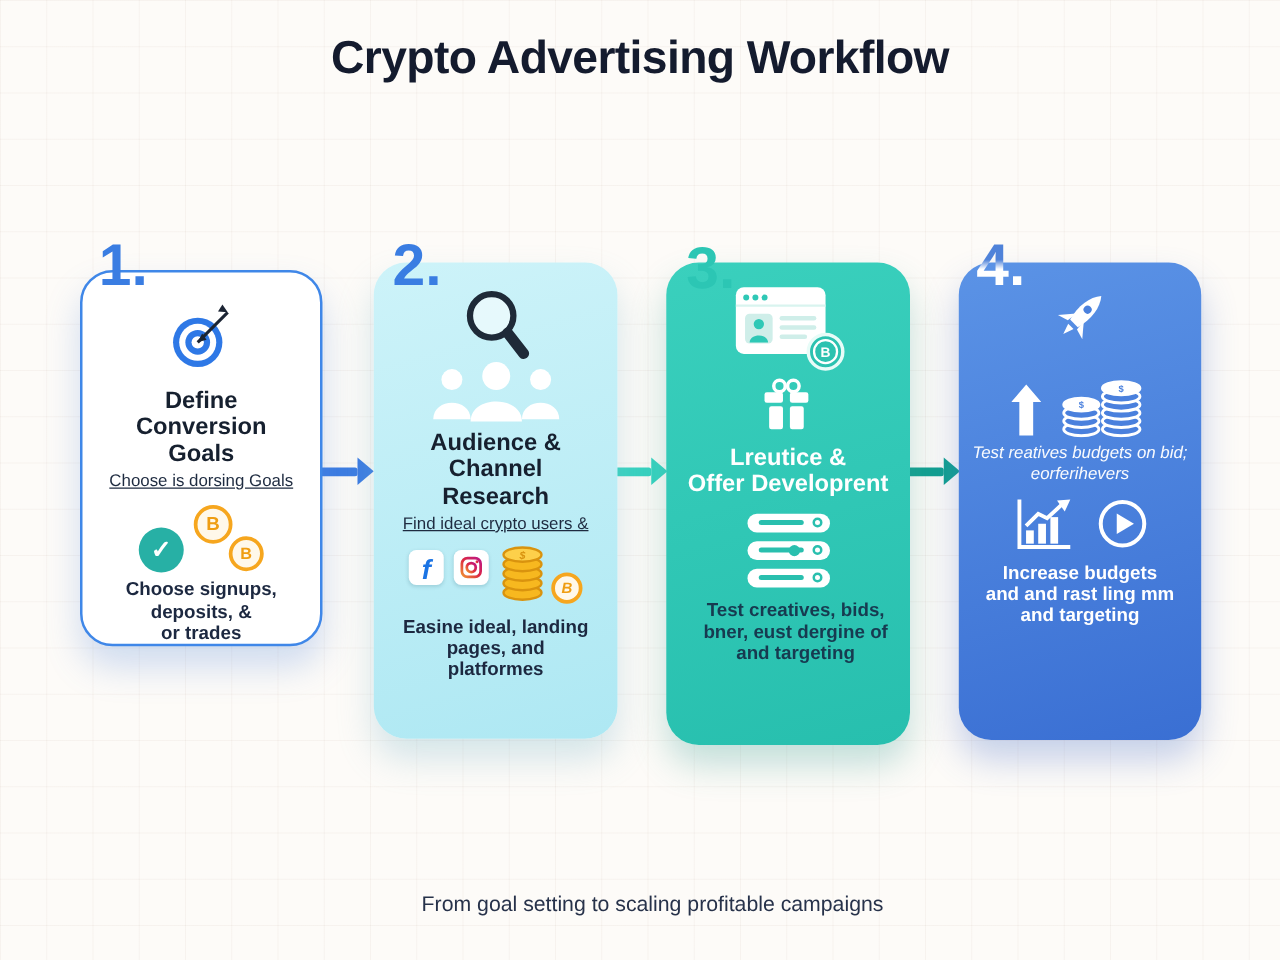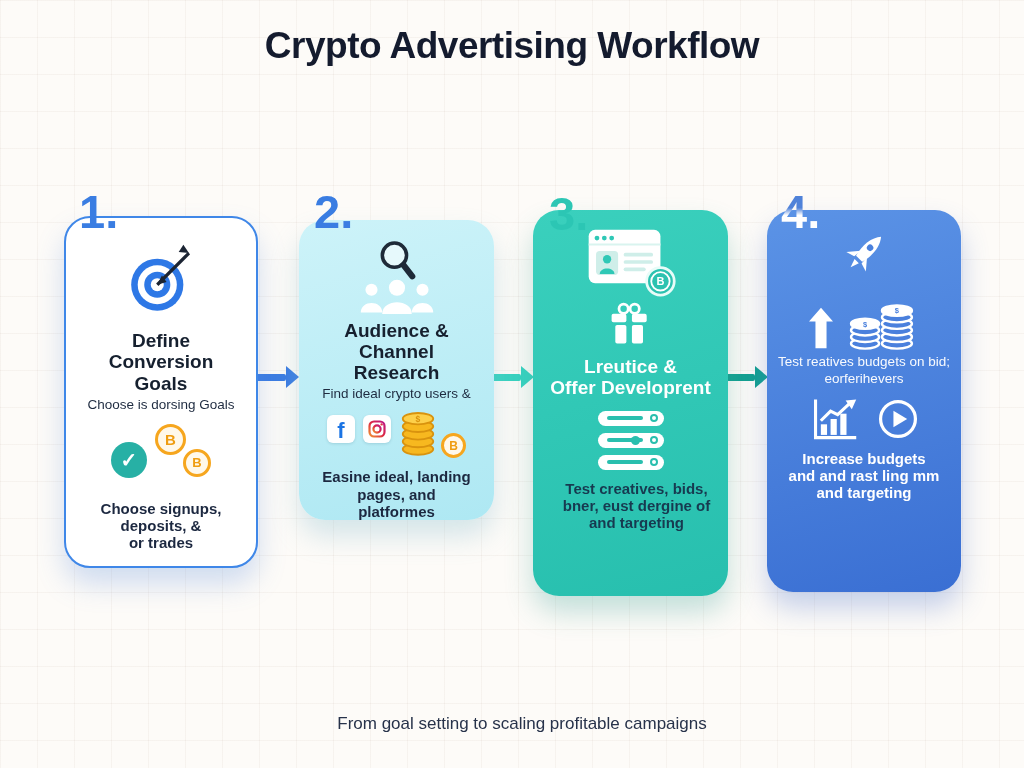--- a/index.html
+++ b/index.html
@@ -25,23 +25,23 @@
     font-size:17px; color:#27324a; font-weight:500;padding-left:20px;
   }
 
   .card{
     position:absolute; border-radius:26px; overflow:hidden;
   }
   .card .inner{
     width:100%; height:100%; display:flex; flex-direction:column;
     align-items:center; text-align:center;
   }
-  .c1{ left:64px;  top:216px; width:194px; height:352px; background:#ffffff;
+  .c1{ left:64px;  top:216px; width:194px; height:301px; background:#ffffff;
        border:2px solid #3f87e8; box-shadow:0 16px 28px rgba(90,140,220,0.28);}
-  .c2{ left:299px; top:220px; width:195px; height:300px;
+  .c2{ left:299px; top:210px; width:195px; height:381px;
        background:linear-gradient(165deg,#cdf3f9 0%, #aee8f3 100%);
        box-shadow:0 16px 28px rgba(120,180,200,0.30);}
   .c3{ left:533px; top:210px; width:195px; height:386px;
        background:linear-gradient(165deg,#3ad0bd 0%, #27bfae 100%);
        box-shadow:0 16px 28px rgba(60,160,150,0.30);}
   .c4{ left:767px; top:210px; width:194px; height:382px;
        background:linear-gradient(165deg,#5b93e6 0%, #3a6fd3 100%);
        box-shadow:0 16px 28px rgba(70,110,200,0.30);}
 
   .step-number{
@@ -96,21 +96,21 @@
     background:#29bfae; border-radius:2px; }
   .slider .knob{ position:absolute; right:6px; top:3.5px; width:8px; height:8px;
     border:2.2px solid #29bfae; border-radius:50%; background:#fff; }
   .slider .dot{ position:absolute; left:33px; top:3px; width:9px; height:9px;
     background:#29bfae; border-radius:50%; }
 
   .row4{ display:flex; align-items:flex-end; gap:10px; }
   .rowicons4{ display:flex; align-items:center; gap:14px; }
 
   
-  .mt2{margin-top:2px;} .mt3{margin-top:3px;} .mt4{margin-top:4px;} .mt6{margin-top:6px;}
+  .mt2{margin-top:2px;} .mt3{margin-top:3px;text-decoration:underline;} .mt4{margin-top:4px;font-style:italic;} .mt6{margin-top:6px;}
   .mt8{margin-top:8px;} .mt10{margin-top:10px;} .mt12{margin-top:12px;}
 </style>
 </head>
 <body>
 
 <div class="stage">
 
   <div class="main-title">Crypto Advertising Workflow</div>
 
   <div class="step-number n1">1.</div>

